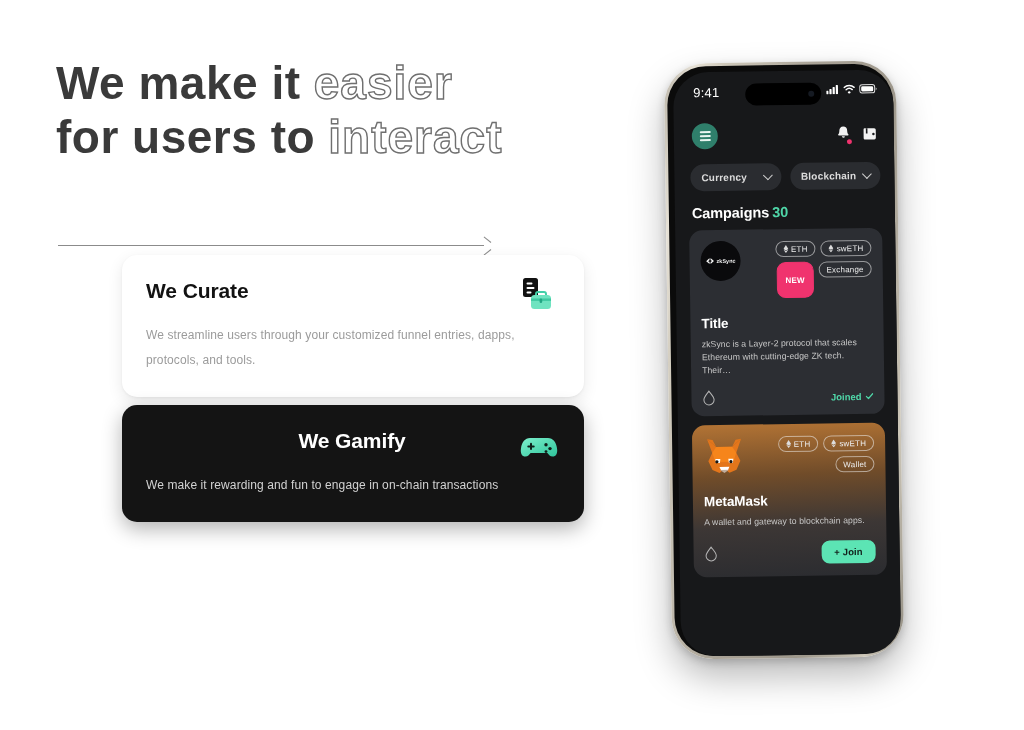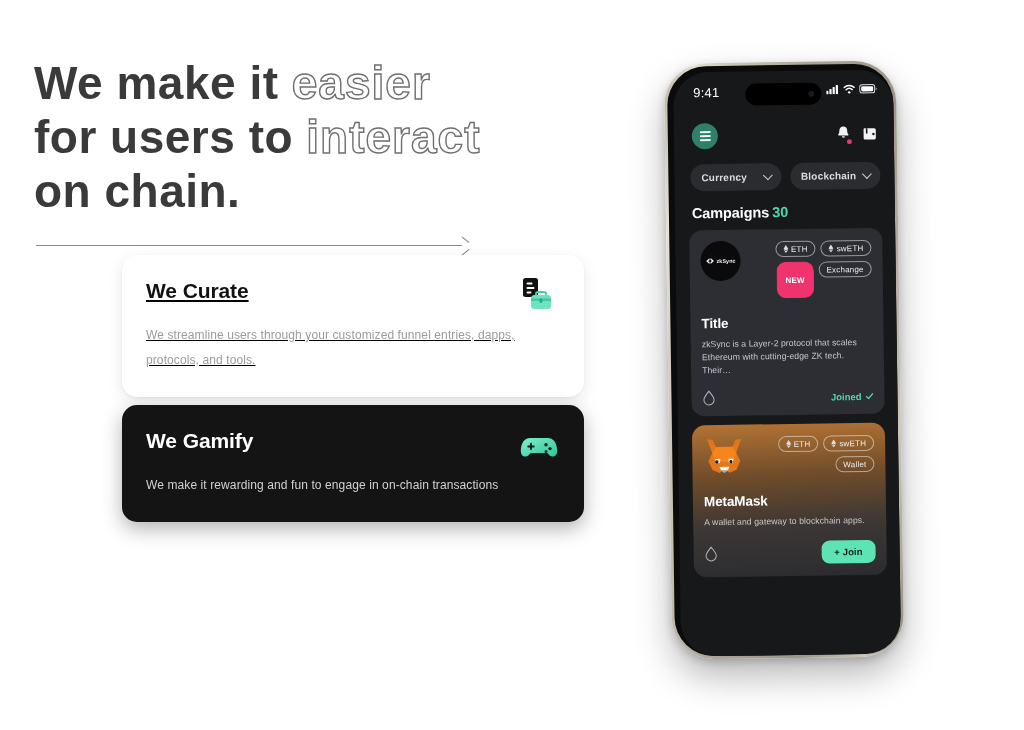--- a/index.html
+++ b/index.html
@@ -17,21 +17,21 @@
     width: 1024px;
     height: 730px;
     background: #ffffff;
     border-radius: 26px;
     overflow: hidden;
   }
 
   
   .left-col {
     position: absolute;
-    left: 34px;
+    left: 56px;
     top: 56px;
     width: 560px;
   }
 
   .headline {
     font-size: 46px;
     line-height: 54px;
     font-weight: bold;
     color: #3a3a3a;
     letter-spacing: 0.5px;
@@ -83,34 +83,33 @@
   .card {
     position: relative;
     border-radius: 15px;
     padding: 24px 26px 24px 24px;
     margin-bottom: 8px;
   }
 
   .card-light {
     background: #ffffff;
     box-shadow: 0 5px 16px rgba(0,0,0,0.09), 0 1px 3px rgba(0,0,0,0.05);
-    text-decoration: underline;
   }
   .card-dark {
     background: #141414;
     box-shadow: 0 7px 20px rgba(0,0,0,0.30);
   }
 
   .card-title {
     font-size: 21px;
     font-weight: bold;
     letter-spacing: -0.1px;
   }
   .card-light .card-title { color: #121212; }
-  .card-dark  .card-title { color: #ffffff; }
+  .card-dark  .card-title { color: #ffffff; text-align: center; }
 
   .card-body {
     margin-top: 20px;
     font-size: 12px;
     line-height: 25px;
     letter-spacing: 0.1px;
   }
   .card-light .card-body { color: #9b9b9b; }
   .card-dark  .card-body { color: #d2d2d2; }
 
@@ -398,21 +397,20 @@
 </style>
 </head>
 <body>
 
 <div class="page">
 
   <div class="left-col">
     <div class="headline">
       <span class="ln"><span>We make it </span><span class="hl-outline">easier</span></span>
       <span class="ln"><span>for users to </span><span class="hl-outline">interact</span></span>
-      <span class="ln">on chain.</span>
     </div>
     <div class="arrow-row">
       <div class="arrow-line"></div>
       <div class="arrow-head"></div>
     </div>
   </div>
 
   <div class="cards">
 
     <div class="card card-light">

